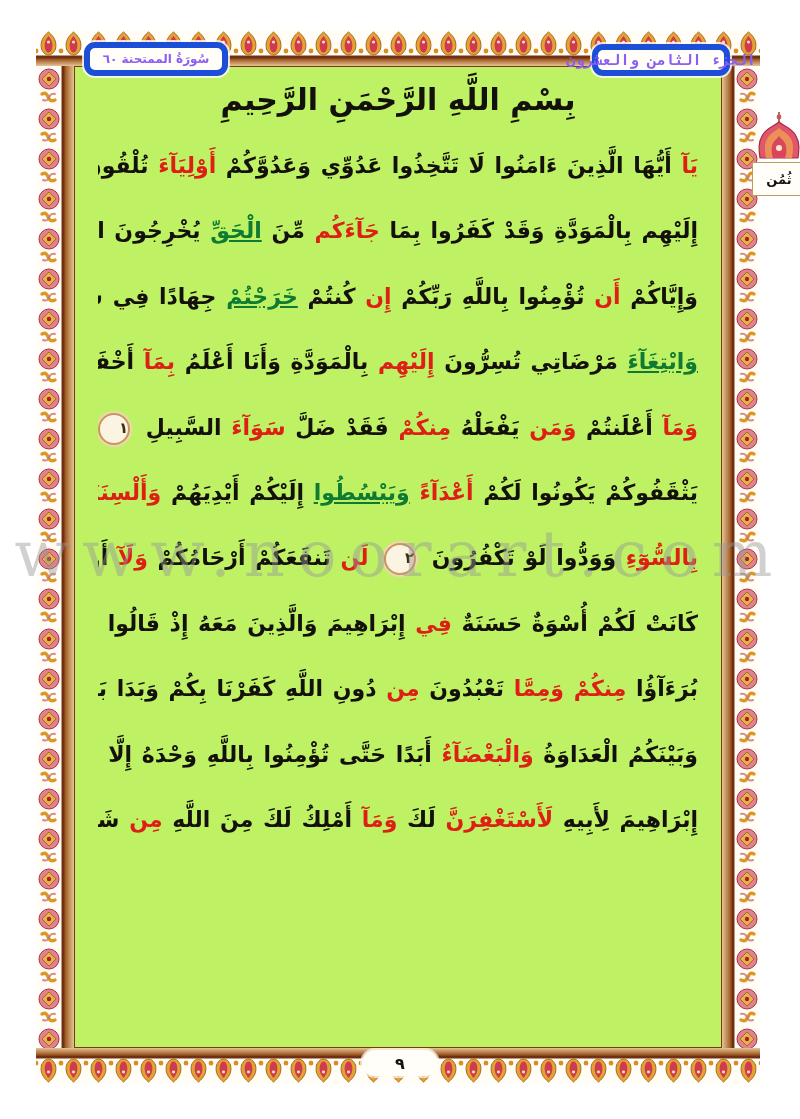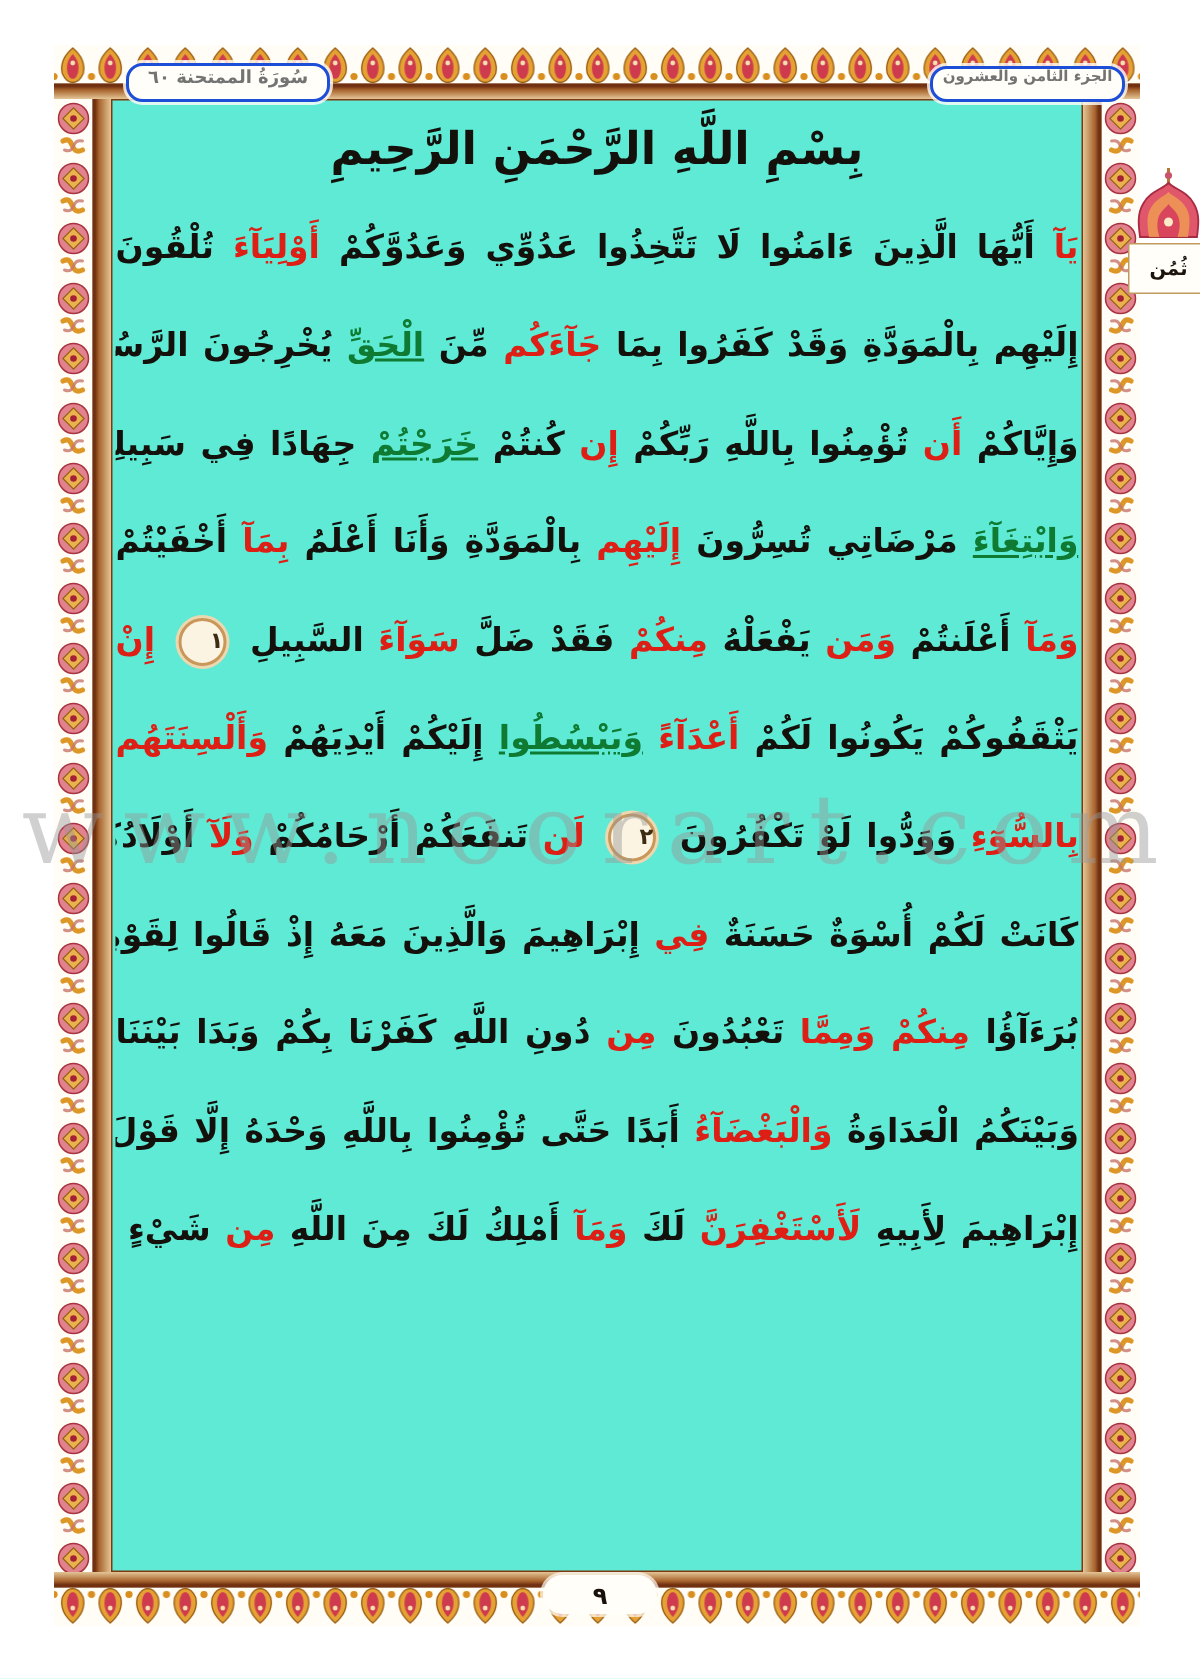--- a/index.html
+++ b/index.html
@@ -16,29 +16,29 @@
     background:linear-gradient(to top,#fffdf6 0 25px,#713111 26px 27.5px,#a8642e 30px,#e4c596 36px);}
   .strip-bottom svg{left:0;bottom:0;transform:scaleY(-1);}
   .strip-left{left:36px;top:66px;width:38px;height:982px;
     background:linear-gradient(to right,#fffdf6 0 25px,#713111 26px 27.5px,#a8642e 30px,#e4c596 38px);}
   .strip-left svg{left:0;top:0;}
   .strip-right{left:722px;top:66px;width:38px;height:982px;
     background:linear-gradient(to left,#fffdf6 0 25px,#713111 26px 27.5px,#a8642e 30px,#e4c596 38px);}
   .strip-right svg{right:0;top:0;transform:scaleX(-1);}
 
   
-  .cartouche{position:absolute;background:#fffef8;border:2px solid #1d4ed8;border-radius:11px;
-    display:flex;justify-content:center;color:#737373;font-weight:bold;
+  .cartouche{position:absolute;background:#fffef8;border:6px solid #1d4ed8;border-radius:11px;
+    display:flex;align-items:center;justify-content:center;color:#8b5cf6;font-weight:bold;
     z-index:3;direction:rtl;white-space:nowrap;box-shadow:0 0 0 2px rgba(255,253,246,.8);}
   .cartouche.surah{left:84px;top:42px;width:132px;height:22px;font-size:12px;}
-  .cartouche.juz{left:620px;top:44px;width:126px;height:20px;font-size:10px;}
+  .cartouche.juz{left:592px;top:44px;width:126px;height:20px;font-size:15px;font-family:Liberation Mono, monospace;}
 
   
-  .page-white{position:absolute;left:74px;top:66px;width:648px;height:982px;background:#5eead4;
-    border:1.5px solid #7a3a14;box-sizing:border-box;padding:0 2px;direction:rtl;}
+  .page-white{position:absolute;left:74px;top:66px;width:648px;height:982px;background:#bef264;
+    border:1.5px solid #7a3a14;box-sizing:border-box;padding:0 23px;direction:rtl;}
   .basmala{height:66px;line-height:66px;text-align:center;font-size:30px;font-weight:bold;
     color:#14100c;letter-spacing:1px;}
   .qline{height:65.4px;line-height:65.4px;font-size:22px;font-weight:bold;color:#14100c;
     text-align:justify;text-align-last:justify;white-space:nowrap;overflow:hidden;word-spacing:2px;}
   .seg-k{color:#14100c;}
   .seg-r{color:#dd1f16;}
   .seg-g{color:#0e7a32;text-decoration:underline;}
   .aya-badge{display:inline-block;width:28px;height:28px;line-height:26px;text-align:center;
     border-radius:50%;background:#fcf4e2;border:2px solid #c9975a;box-shadow:0 0 0 2px #ecd8b0;
     color:#3d2c14;font-size:15px;font-weight:bold;vertical-align:middle;margin:0 6px;}

